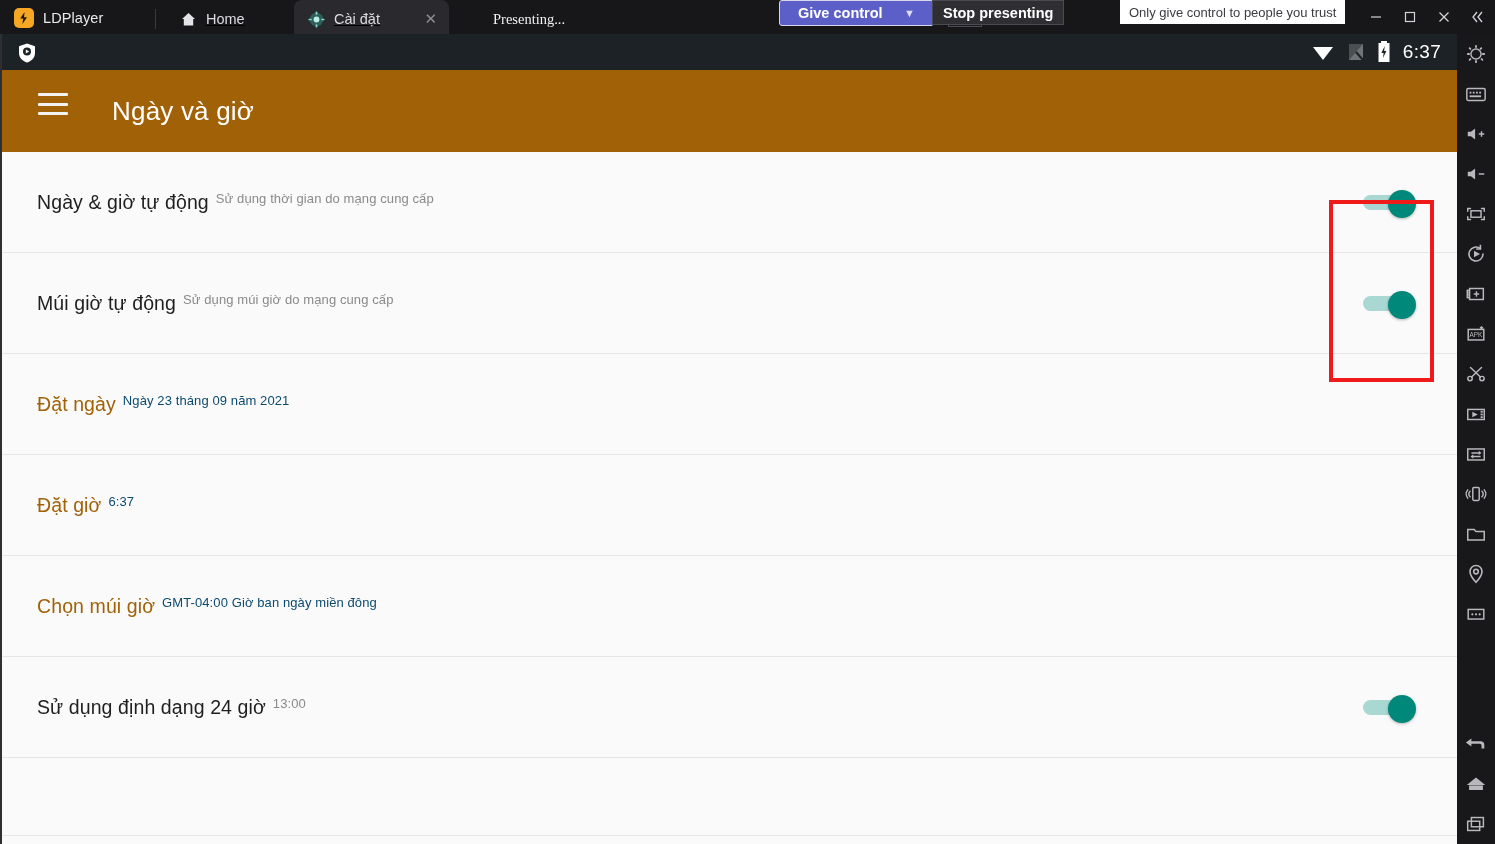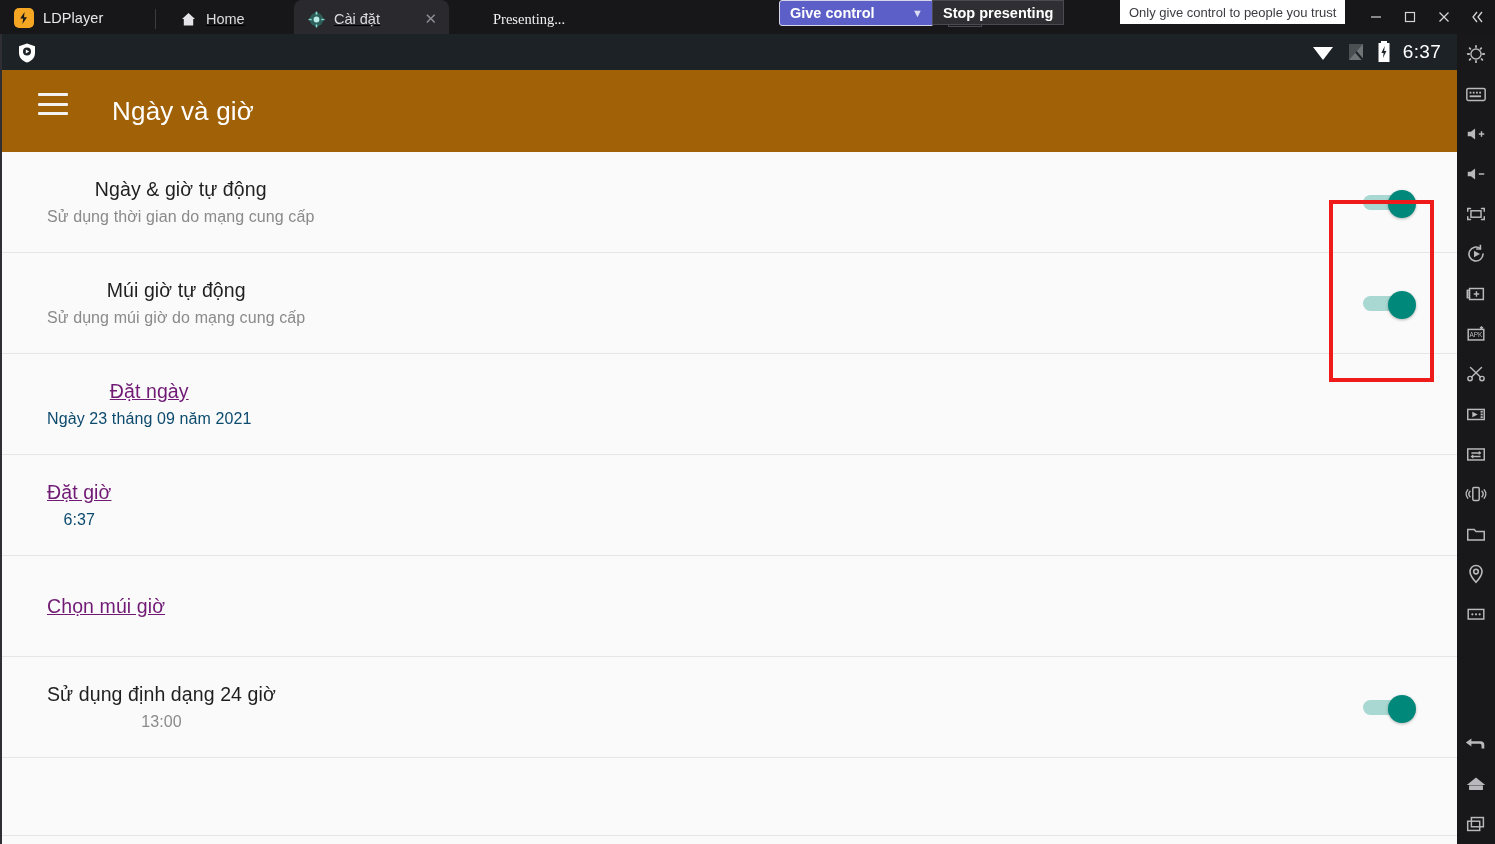--- a/index.html
+++ b/index.html
@@ -1,19 +1,19 @@
 <!DOCTYPE html>
 <html><head>
 <meta charset="utf-8">
 <style>
   * { margin:0; padding:0; box-sizing:border-box; }
   html,body { width:1495px; height:844px; overflow:hidden; background:#111; }
   body { font-family:"Liberation Sans", sans-serif; -webkit-font-smoothing:antialiased; }
 
-  #root { position:relative; width:1495px; height:844px; background:#0f0f11;text-align:center; }
+  #root { position:relative; width:1495px; height:844px; background:#0f0f11; }
 
   
   .purple-line { position:absolute; left:378px; top:0; width:402px; height:2px; background:#7b4f9e; }
   .purple-line2 { position:absolute; left:1100px; top:0; width:395px; height:2px; background:#6b4a8e; }
 
   
   .chrome { position:absolute; left:0; top:0; width:1495px; height:38px; background:#17171a; }
 
   .ld-brand { position:absolute; left:14px; top:8px; display:flex; align-items:center; gap:9px; }
   .ld-logo { width:20px; height:20px; border-radius:5px; background:#f5a623;
@@ -30,21 +30,21 @@
   .tab-active { left:294px; width:155px; background:#2a2a2e;
                 border-radius:8px 8px 0 0; justify-content:flex-start; }
   .tab-active .tclose { position:absolute; right:12px; top:11px; color:#8d8d95; font-size:15px; line-height:16px; }
   .home-ico svg, .gear-ico svg { display:block; }
 
   
   .presenting-label { position:absolute; left:493px; top:8px; height:22px; display:flex; align-items:center;
                       color:#f1f1f4; font-size:14.5px;font-family:Liberation Serif, serif; }
   .give-control { position:absolute; left:779px; top:0px; width:155px; height:26px;
                   background:#5b5fc7; border:1px solid #d6d6ea; border-radius:3px;
-                  display:flex; align-items:center; justify-content:space-between; padding:0 10px; }
+                  display:flex; align-items:center; justify-content:space-between; padding:0 18px; }
   .give-control .gc-label { color:#ffffff; font-size:14.5px; font-weight:600; }
   .gc-chev { color:#dcdcf2; font-size:11px; }
 
   .ctrl-box { position:absolute; top:0px; width:34px; height:27px; border:1px solid #4a4a52;
               display:flex; align-items:center; justify-content:center; background:#1b1b20; }
   .ctrl-cursor { left:948px; }
 
   .stop-presenting { position:absolute; left:932px; top:0px; height:25px;
                      background:#2e2e33; border:1px solid #4a4a52;
                      display:flex; align-items:center; padding:0 10px; }
@@ -75,24 +75,24 @@
   .hamburger { position:absolute; left:36px; top:23px; width:30px; height:22px;
                display:flex; flex-direction:column; justify-content:space-between; }
   .hamburger span { display:block; height:3px; background:#f2f2f2; border-radius:1px; }
   .appbar-title { position:absolute; left:110px; color:#ffffff; font-size:26px; letter-spacing:.2px; }
 
   .content { position:absolute; left:0; top:118px; width:1457px; height:692px;
              background:#fafafa; overflow:hidden; }
 
   .row { position:relative; width:1457px; height:101px; border-bottom:1px solid #e6e6e6;
          display:flex; align-items:center; padding-left:35px; padding-right:40px; }
-  .row-texts { display:flex; flex-direction:column; gap:7px;margin-left:10px; }
+  .row-texts { display:flex; flex-direction:row; gap:7px; }
   .row-title { font-size:19.5px; color:#1f1f1f; letter-spacing:.1px; }
-  .row-sub { font-size:16px; color:#8a8a8a; letter-spacing:.1px; }
-  .row.disabled .row-title { color:#701a75;text-decoration:underline; }
+  .row-sub { font-size:13px; color:#8a8a8a; letter-spacing:.1px; }
+  .row.disabled .row-title { color:#a16207; }
   .row.disabled .row-sub { color:#0c4a6e; }
 
   .toggle { position:absolute; right:40px; top:50%; transform:translateY(-50%);
             width:56px; height:24px; }
   .toggle .track { position:absolute; left:0; top:5px; width:48px; height:15px;
                    border-radius:8px; background:#a9d7d2; }
   .toggle .thumb { position:absolute; left:25px; top:0px; width:28px; height:28px;
                    border-radius:50%; background:#00897b;
                    box-shadow:0 1px 3px rgba(0,0,0,.28); }
 
@@ -285,20 +285,21 @@
       <div class="row disabled">
         <div class="row-texts">
           <div class="row-title">Đặt giờ</div>
           <div class="row-sub">6:37</div>
         </div>
       </div>
 
       <div class="row disabled">
         <div class="row-texts">
           <div class="row-title">Chọn múi giờ</div>
+          <div class="row-sub">GMT-04:00 Giờ ban ngày miền đông</div>
         </div>
       </div>
 
       <div class="row">
         <div class="row-texts">
           <div class="row-title">Sử dụng định dạng 24 giờ</div>
           <div class="row-sub">13:00</div>
         </div>
         <div class="toggle">
           <div class="track"></div>

